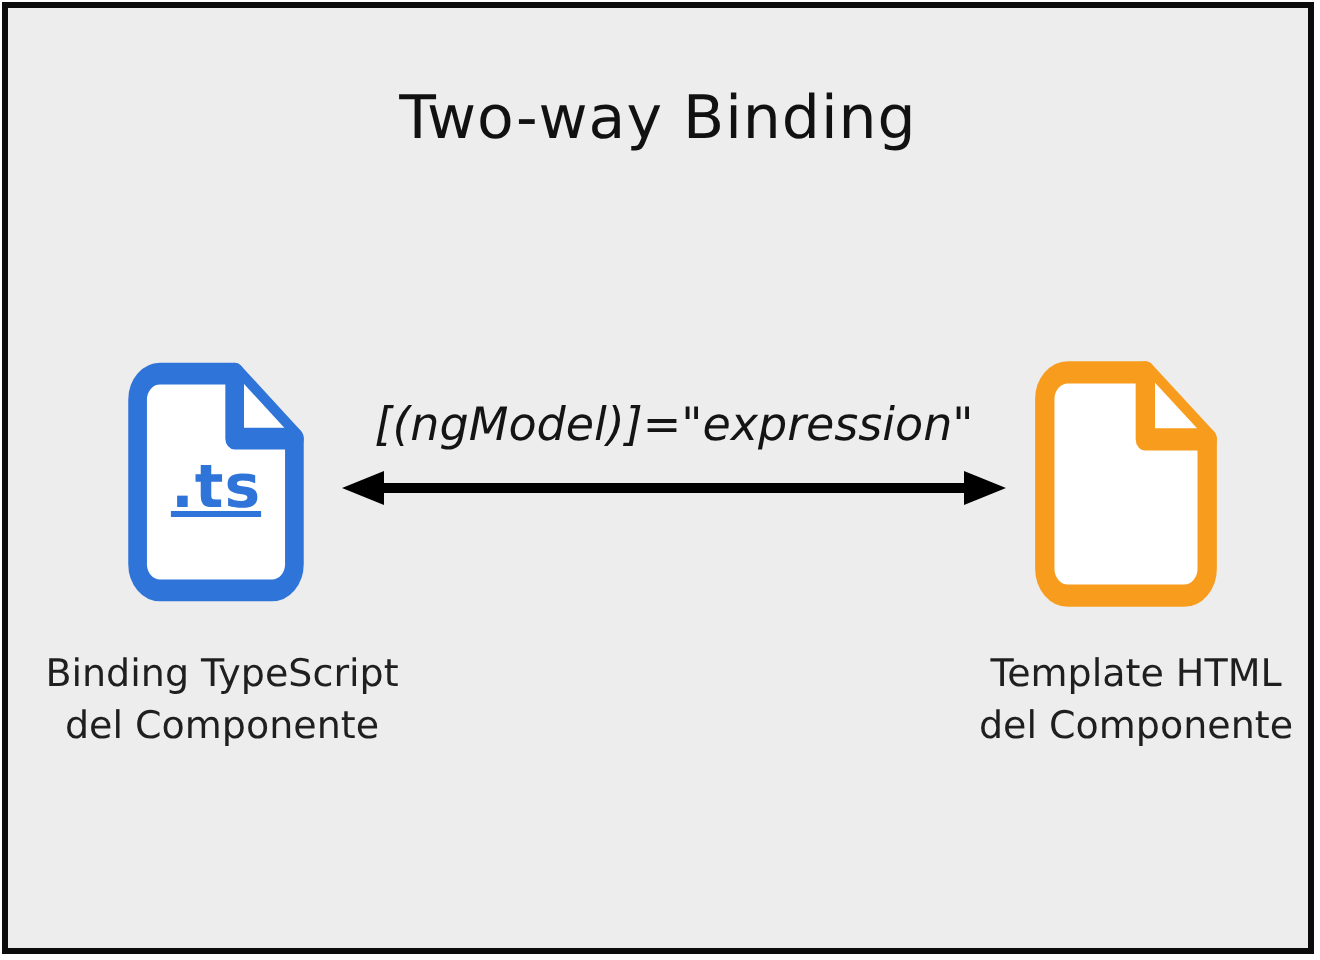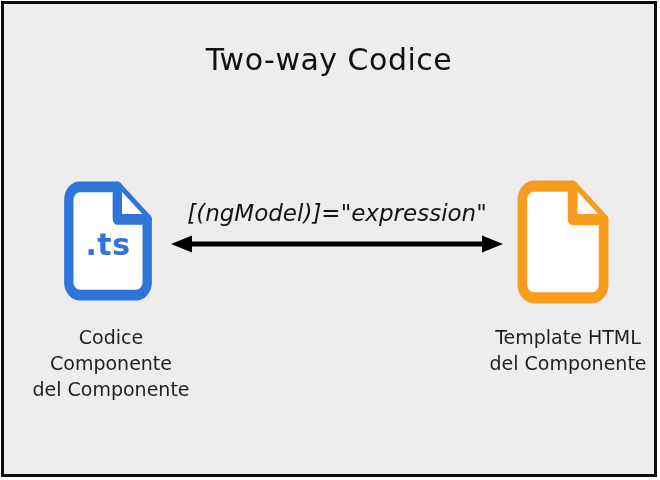--- a/index.html
+++ b/index.html
@@ -41,20 +41,21 @@
     width: 100%; height: 100%;
     display: block;
   }
   .file-ext {
     position: absolute;
     left: 50%;
     top: 52%;
     transform: translate(-50%, -50%);
     font-weight: bold;
     letter-spacing: 0.5px;
+    text-decoration: underline;
   }
   .file-ext.blue   { color: #2e74d9; font-size: 30px; }
   .file-ext.orange { color: #f79c1d; font-size: 26px; }
   .caption {
     position: absolute;
     width: 190px;
     text-align: center;
     font-size: 19px;
     line-height: 26px;
     color: #1f1f1f;
@@ -80,33 +81,33 @@
     height: 26px;
     display: block;
   }
   .arrow svg { display: block; }
 </style>
 </head>
 <body>
 
 <div class="frame">
 
-  <div class="title">Two-way Codice</div>
+  <div class="title">Two-way Binding</div>
 
   <div class="file-group left">
     <span class="file-icon">
       <svg viewBox="0 0 24 24" fill="#ffffff" stroke="#2e74d9" stroke-width="2" stroke-linecap="round" stroke-linejoin="round" preserveAspectRatio="none">
         <path d="M14 2 H6 a2.4 2.4 0 0 0 -2.4 2.4 v15.2 a2.4 2.4 0 0 0 2.4 2.4 h12 a2.4 2.4 0 0 0 2.4 -2.4 V8 z"></path>
         <polyline points="14 2 14 8 20.4 8"></polyline>
       </svg>
     </span>
     <span class="file-ext blue">.ts</span>
   </div>
   <div class="caption left-caption">
-    <div>Codice Componente</div>
+    <div>Binding TypeScript</div>
     <div>del Componente</div>
   </div>
 
   <div class="arrow-label">[(ngModel)]="expression"</div>
   <span class="arrow">
     <svg width="332" height="26" viewBox="0 0 332 26">
       <line x1="16" y1="13" x2="316" y2="13" stroke="#000000" stroke-width="5"></line>
       <polygon points="0,13 21,4.5 21,21.5" fill="#000000"></polygon>
       <polygon points="332,13 311,4.5 311,21.5" fill="#000000"></polygon>
     </svg>

